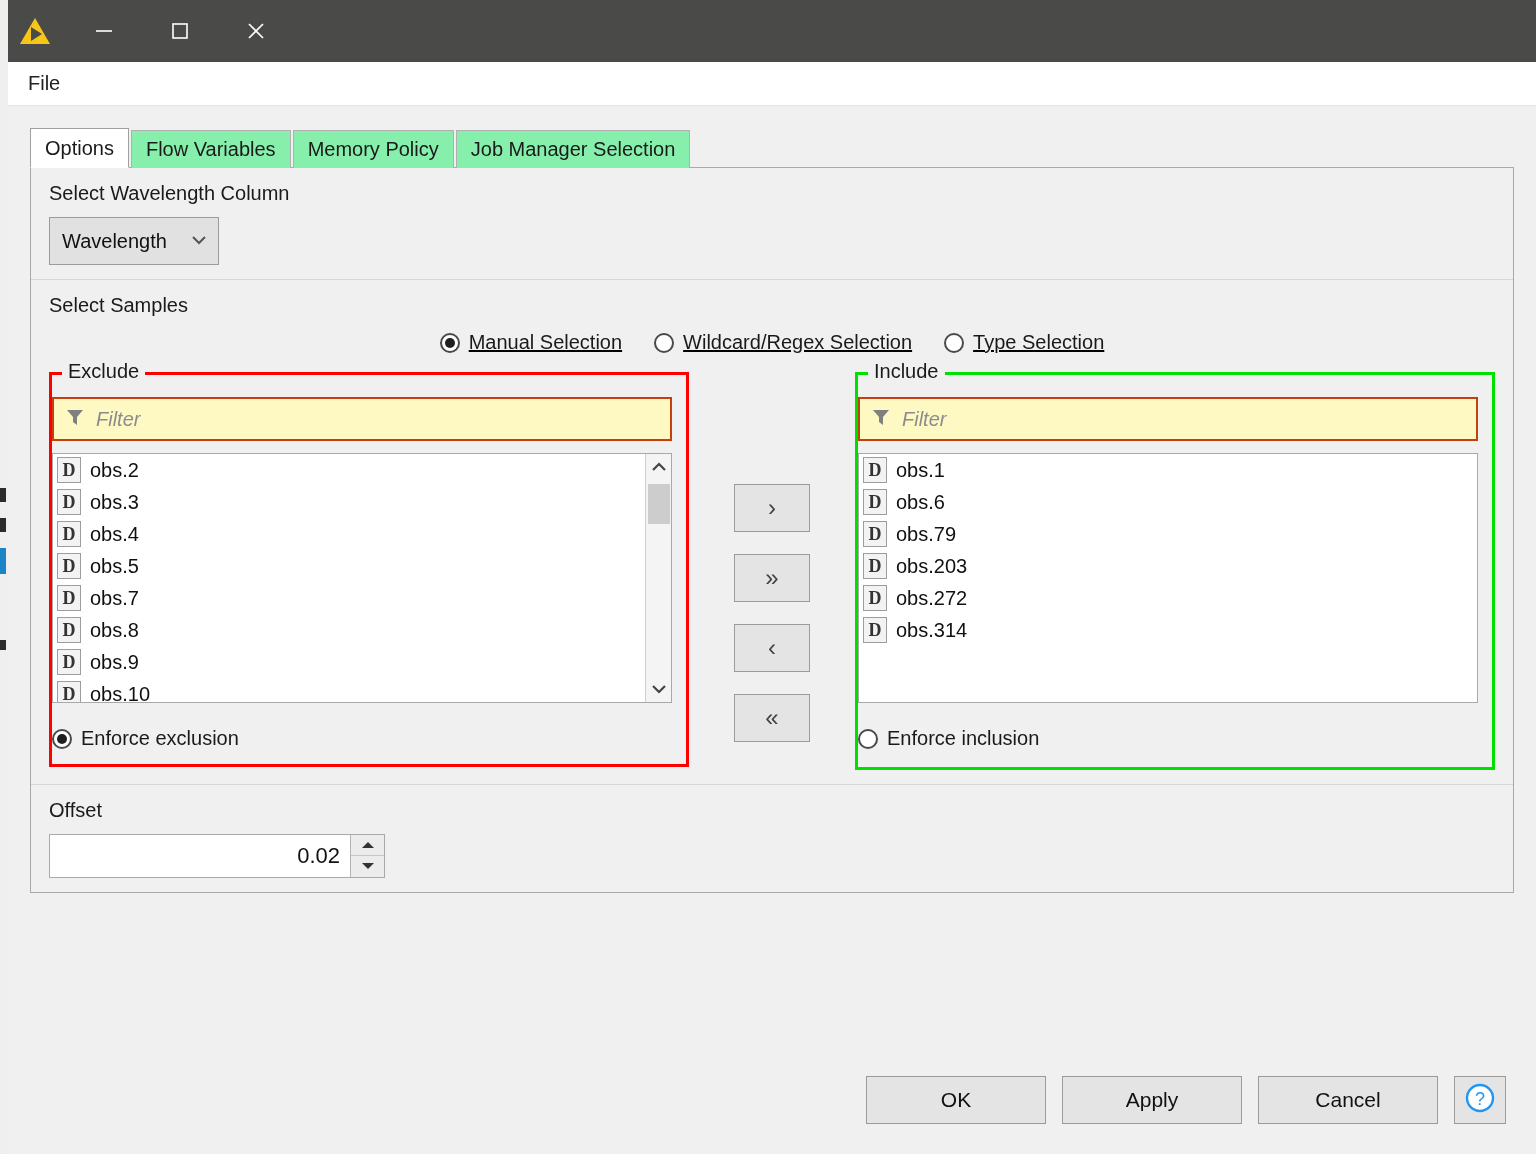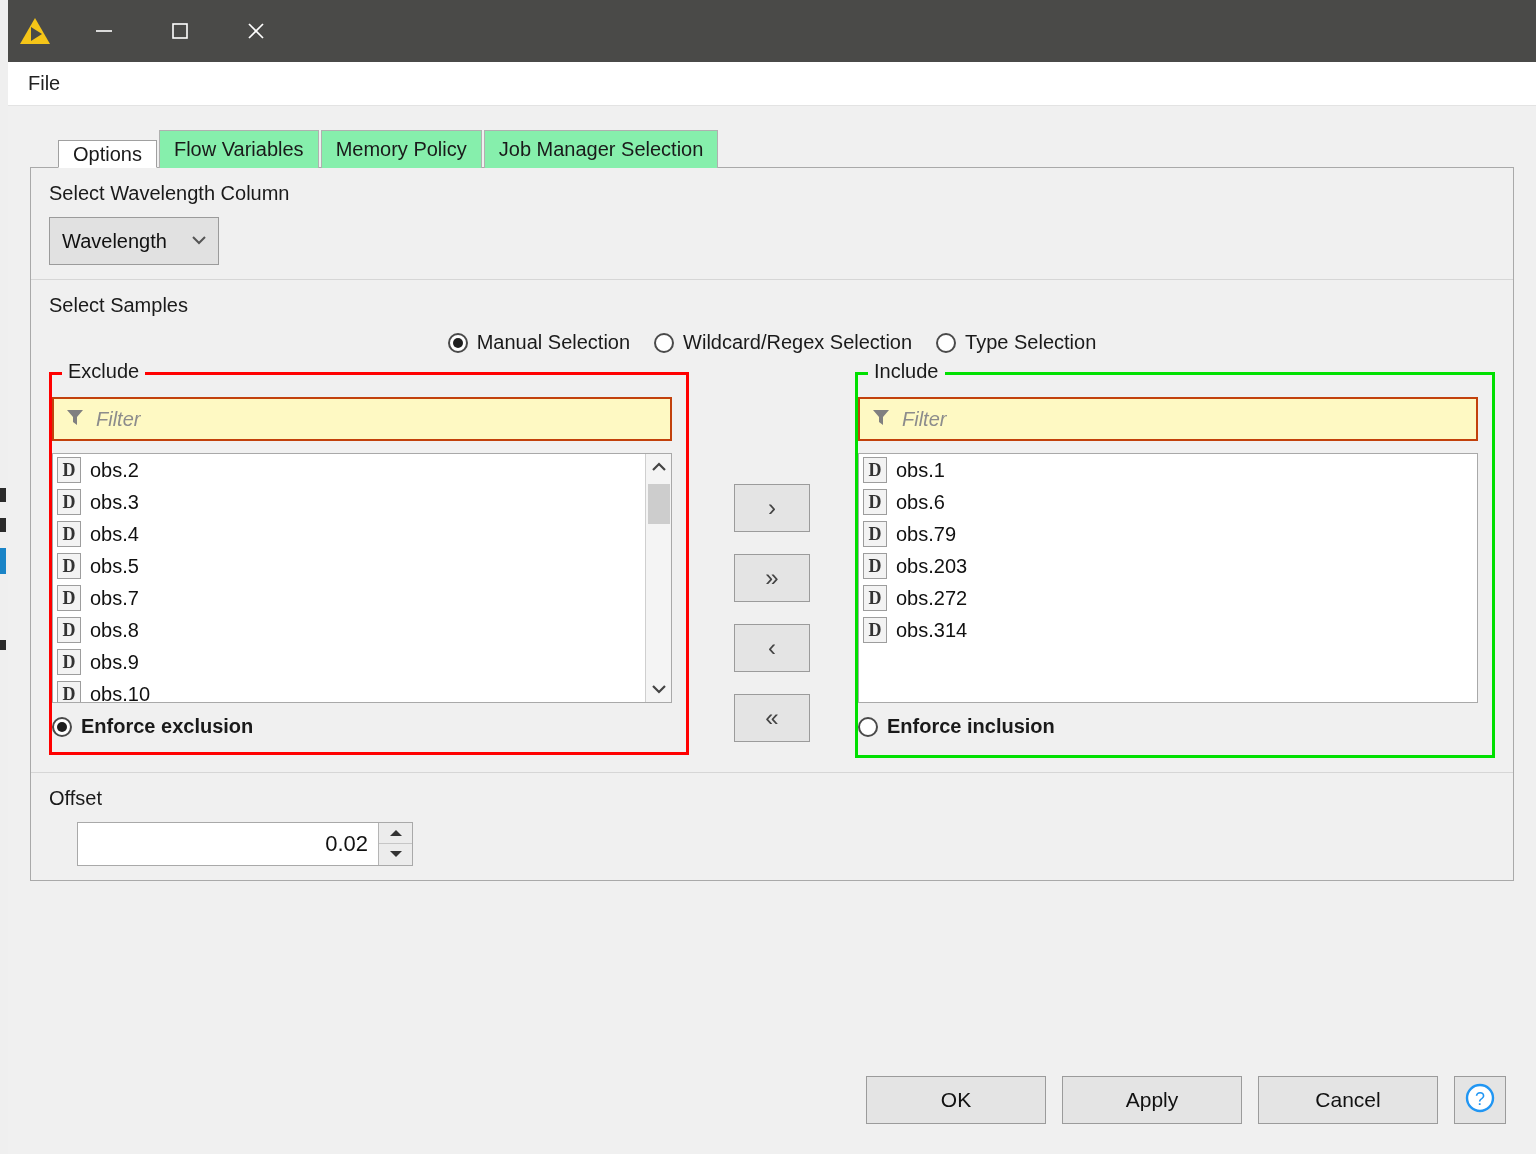--- a/index.html
+++ b/index.html
@@ -58,21 +58,21 @@
   .body-area { flex: 1 1 auto; background: #f0f0f0; padding: 22px 22px 0 22px; position: relative; }
 
   
   .tabstrip { display: flex; align-items: flex-end; height: 40px; position: relative; z-index: 2; }
   .tab {
     height: 38px; padding: 0 14px; display: flex; align-items: center;
     font-size: 20px; color: #1a1a1a;
     background: #86efac; border: 1px solid #b0b0b0; border-bottom: none;
     margin-right: 2px;
   }
-  .tab.active { background: #ffffff; border-color: #a0a0a0; height: 28px; border-bottom: 1px solid #fff; position: relative; z-index: 3; margin-left: 28px;}
+  .tab.active { background: #ffffff; border-color: #a0a0a0; height: 40px; border-bottom: 1px solid #fff; position: relative; z-index: 3;}
 
   .tabpanel {
     border: 1px solid #a9a9a9; background: #f0f0f0;
     margin-top: -1px; position: relative; z-index: 1;
     padding: 0;
   }
 
   .section {
     padding: 14px 18px 14px 18px;
     border-bottom: 1px solid #d6d6d6;
@@ -83,21 +83,21 @@
   
   .combo {
     display: inline-flex; align-items: center;
     background: #e1e1e1; border: 1px solid #9b9b9b;
     height: 48px; padding: 0 10px 0 12px; min-width: 170px;
   }
   .combo-value { font-size: 20px; color: #111; margin-right: 12px; }
   .combo-arrow { margin-left: auto; }
 
   
-  .radio-row { display: flex; justify-content: center; align-items: center; gap: 24px; margin: 14px 0 18px 0; }
+  .radio-row { display: flex; justify-content: center; align-items: center; gap: 32px; margin: 14px 0 18px 0; text-decoration: underline; }
   .radio { display: inline-flex; align-items: center; font-size: 20px; color: #1a1a1a; }
   .radio .dot {
     width: 20px; height: 20px; border-radius: 50%;
     border: 2px solid #4a4a4a; background: #fff;
     display: inline-flex; align-items: center; justify-content: center;
     margin-right: 9px; flex: 0 0 auto;
   }
   .radio.checked .dot::after {
     content: ""; width: 10px; height: 10px; border-radius: 50%; background: #1f1f1f;
   }
@@ -143,32 +143,32 @@
   .litext { font-size: 20px; color: #111; }
 
   .scrollbar {
     width: 26px; background: #f4f4f4; border-left: 1px solid #cfcfcf;
     display: flex; flex-direction: column; align-items: center;
     flex: 0 0 26px; position: relative;
   }
   .sb-arrow { height: 26px; display:flex; align-items:center; justify-content:center; width:100%; }
   .sb-thumb { position: absolute; top: 30px; left: 2px; width: 22px; height: 40px; background: #cdcdcd; }
 
-  .enforce { margin-top: 12px; font-weight: bold; }
+  .enforce { margin-top: 24px; }
 
   
   .transfer { display: flex; flex-direction: column; gap: 22px; padding-top: 112px; }
   .tbtn {
     width: 76px; height: 48px; background: #e4e4e4; border: 1px solid #9b9b9b;
     display: flex; align-items: center; justify-content: center;
     font-size: 24px; color: #444;
   }
 
   
-  .spinner { display: flex; width: 336px; height: 44px; border: 1px solid #a9a9a9; background: #fff; margin-left: 28px; }
+  .spinner { display: flex; width: 336px; height: 44px; border: 1px solid #a9a9a9; background: #fff; }
   .spin-value {
     flex: 1 1 auto; display: flex; align-items: center; justify-content: flex-end;
     padding-right: 10px; font-size: 22px; color: #111;
   }
   .spin-btns { width: 34px; display: flex; flex-direction: column; border-left: 1px solid #b5b5b5; }
   .spin-btn { flex: 1 1 50%; background: #ececec; display: flex; align-items: center; justify-content: center; border-bottom: 1px solid #c6c6c6;}
   .spin-btn:last-child { border-bottom: none; }
 
   
   .footer {

